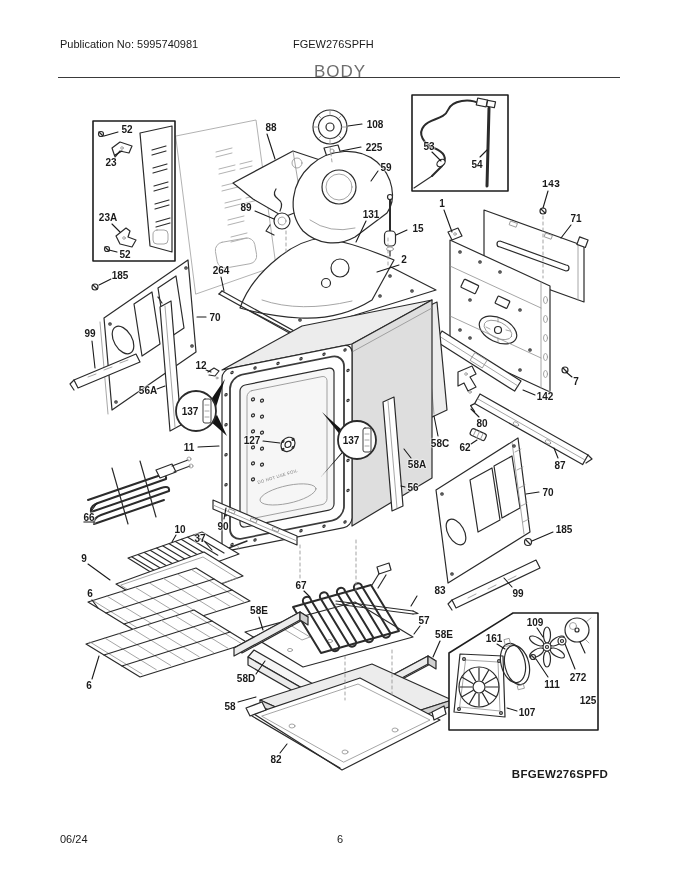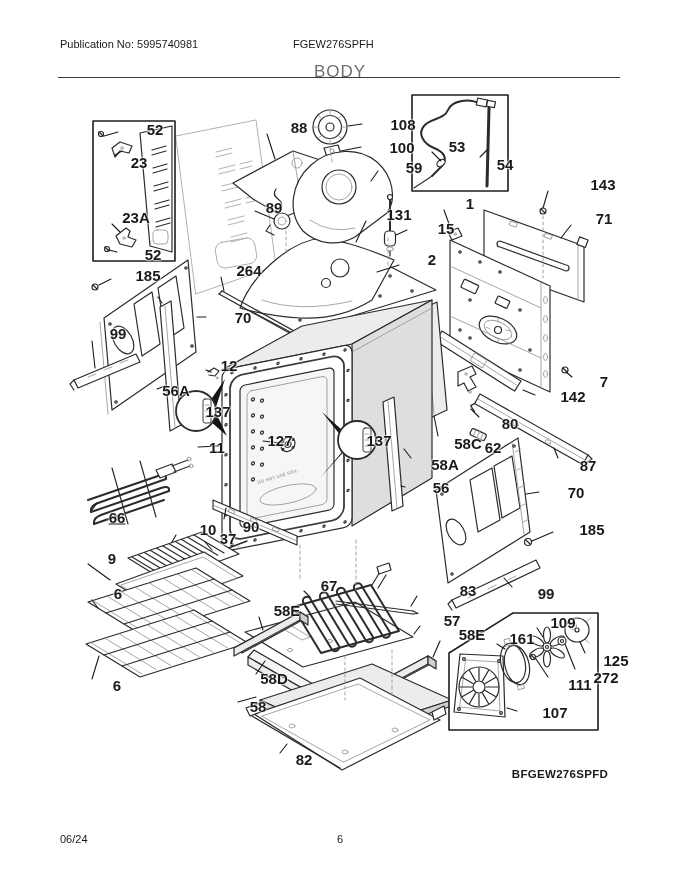--- a/index.html
+++ b/index.html
@@ -9,22 +9,22 @@
   .hdr-model{position:absolute;left:293px;top:38px;font-size:11px;}
   .hdr-section{position:absolute;left:340px;top:62px;transform:translateX(-50%);
                font-size:17px;color:#6e6e6e;letter-spacing:1px;}
   .hdr-rule{position:absolute;left:58px;top:77px;width:562px;height:1px;background:#3a3a3a;}
   .ftr-date{position:absolute;left:60px;top:833px;font-size:11px;}
   .ftr-page{position:absolute;left:337px;top:833px;font-size:11px;}
   .variant{position:absolute;left:560px;top:774px;transform:translate(-50%,-50%);
            font-size:11.5px;font-weight:bold;letter-spacing:.3px;}
   svg.art{position:absolute;left:0;top:0;}
   .labels{position:absolute;inset:0;pointer-events:none;}
-  .plabel{position:absolute;transform:translate(-50%,-50%);font-size:15px;font-weight:bold;
-          white-space:nowrap;text-shadow:0 0 2px #fff,0 0 2px #fff,0 0 2px #fff;margin-left:28px;}
+  .plabel{position:absolute;transform:translate(-50%,-50%);font-size:10px;font-weight:bold;
+          white-space:nowrap;text-shadow:0 0 2px #fff,0 0 2px #fff,0 0 2px #fff;}
   
   svg.art *{stroke:#2b2b2b;fill:none;stroke-width:1.2;stroke-linejoin:round;stroke-linecap:round;}
   svg.art .fw{fill:#fff;}
   svg.art .f0{fill:#f6f6f6;}
   svg.art .f1{fill:#ececec;}
   svg.art .f2{fill:#dedede;}
   svg.art .f3{fill:#d0d0d0;}
   svg.art .blk{fill:#141414;stroke:none;}
   svg.art .thin{stroke:#8f8f8f;stroke-width:.8;}
   svg.art .lt{stroke:#a9a9a9;stroke-width:.9;}
@@ -558,30 +558,30 @@
   </svg>
 
   <div class="labels">
       <div class="plabel" style="left: 127px; top: 129px;">52</div>
       <div class="plabel" style="left: 111px; top: 162px;">23</div>
       <div class="plabel" style="left: 108px; top: 217px;">23A</div>
       <div class="plabel" style="left: 125px; top: 254px;">52</div>
       <div class="plabel" style="left: 120px; top: 275px;">185</div>
       <div class="plabel" style="left: 265px; top: 127px; padding-left: 12px;">88</div>
       <div class="plabel" style="left: 375px; top: 124px;">108</div>
-      <div class="plabel" style="left: 374px; top: 147px;">100</div>
+      <div class="plabel" style="left: 374px; top: 147px;">225</div>
       <div class="plabel" style="left: 386px; top: 167px;">59</div>
       <div class="plabel" style="left: 246px; top: 207px;">89</div>
       <div class="plabel" style="left: 371px; top: 214px;">131</div>
       <div class="plabel" style="left: 418px; top: 228px;">15</div>
       <div class="plabel" style="left: 404px; top: 259px;">2</div>
       <div class="plabel" style="left: 221px; top: 270px;">264</div>
       <div class="plabel" style="left: 429px; top: 146px;">53</div>
       <div class="plabel" style="left: 477px; top: 164px;">54</div>
-      <div class="plabel" style="left: 575px; top: 184px;">143</div>
+      <div class="plabel" style="left: 551px; top: 184px; font-family: Liberation Mono, monospace;">143</div>
       <div class="plabel" style="left: 442px; top: 203px;">1</div>
       <div class="plabel" style="left: 576px; top: 218px;">71</div>
       <div class="plabel" style="left: 90px; top: 333px;">99</div>
       <div class="plabel" style="left: 215px; top: 317px;">70</div>
       <div class="plabel" style="left: 201px; top: 365px;">12</div>
       <div class="plabel" style="left: 143px; top: 390px; padding-left: 10px;">56A</div>
       <div class="plabel" style="left: 190px; top: 411px;">137</div>
       <div class="plabel" style="left: 189px; top: 447px;">11</div>
       <div class="plabel" style="left: 252px; top: 440px;">127</div>
       <div class="plabel" style="left: 351px; top: 440px;">137</div>
@@ -606,21 +606,21 @@
       <div class="plabel" style="left: 301px; top: 585px;">67</div>
       <div class="plabel" style="left: 422px; top: 590px; padding-left: 36px;">83</div>
       <div class="plabel" style="left: 259px; top: 610px;">58E</div>
       <div class="plabel" style="left: 424px; top: 620px;">57</div>
       <div class="plabel" style="left: 444px; top: 634px;">58E</div>
       <div class="plabel" style="left: 246px; top: 678px;">58D</div>
       <div class="plabel" style="left: 230px; top: 706px;">58</div>
       <div class="plabel" style="left: 276px; top: 759px;">82</div>
       <div class="plabel" style="left: 535px; top: 622px;">109</div>
       <div class="plabel" style="left: 494px; top: 638px;">161</div>
-      <div class="plabel" style="left: 588px; top: 660px;">125</div>
+      <div class="plabel" style="left: 588px; top: 700px;">125</div>
       <div class="plabel" style="left: 578px; top: 677px;">272</div>
       <div class="plabel" style="left: 552px; top: 684px;">111</div>
       <div class="plabel" style="left: 527px; top: 712px;">107</div>
     </div>
 
   <div class="variant">BFGEW276SPFD</div>
 
   <div class="ftr-date">06/24</div>
   <div class="ftr-page">6</div>
 </div>

